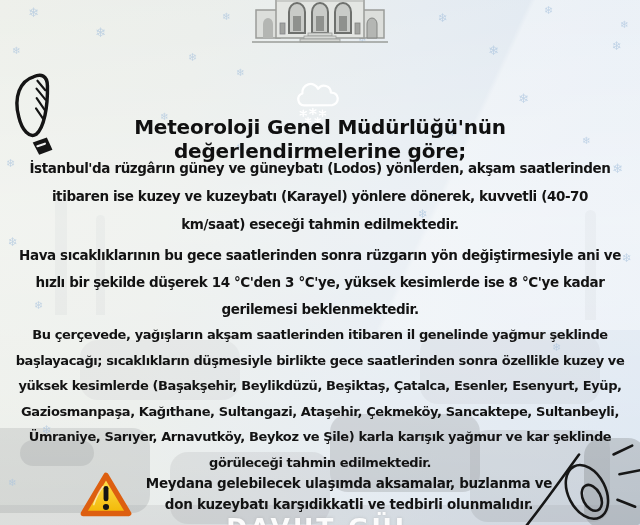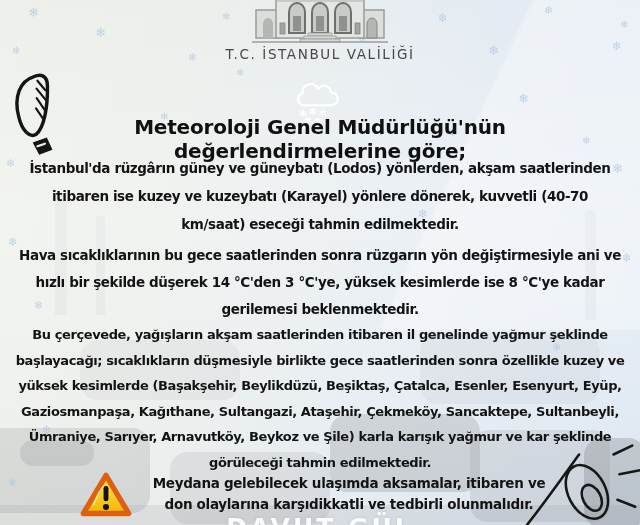--- a/index.html
+++ b/index.html
@@ -104,21 +104,20 @@
       <rect x="66" y="20" width="8" height="15" fill="#8f918e"></rect>
       <rect x="89" y="20" width="8" height="15" fill="#8f918e"></rect>
       <rect x="30" y="27" width="5" height="11" fill="#a2a4a1" stroke="#84868a" stroke-width="0.8"></rect>
       <rect x="105" y="27" width="5" height="11" fill="#a2a4a1" stroke="#848683" stroke-width="0.8"></rect>
       <rect x="58" y="37" width="24" height="3" fill="#d5d7d4" stroke="#9a9c99" stroke-width="0.8"></rect>
       <rect x="54" y="40" width="32" height="3" fill="#d5d7d4" stroke="#9a9c99" stroke-width="0.8"></rect>
       <rect x="50" y="43" width="40" height="3" fill="#d5d7d4" stroke="#9a9c99" stroke-width="0.8"></rect>
       <line x1="2" y1="46" x2="138" y2="46" stroke="#9a9c99" stroke-width="1.5"></line>
     </svg>
 
-    <div class="org-name">T.C. İSTANBUL VALİLİĞİ</div>
 
     <svg class="excl" viewBox="0 0 70 105">
       <path d="M30,6 C14,9 4,27 8,51 C10,67 18,77 26,73 C36,67 43,42 45,18 C46,6 39,3 30,6 Z" fill="none" stroke="#151515" stroke-width="4" stroke-linejoin="round"></path>
       <path d="M34,11 L42,23 M32,20 L41,34 M31,31 L39,46 M29,43 L36,56" stroke="#151515" stroke-width="2.5" stroke-linecap="round"></path>
       <path d="M21,82 l17,-4 l5,15 l-16,4 z" fill="#151515"></path>
       <path d="M26,87 l9,-2" stroke="#f2f2f2" stroke-width="2.5" stroke-linecap="round"></path>
     </svg>
 
     <svg class="cloud" viewBox="0 0 64 52">
       <path d="M15,31 a7,7 0 0 1 -2,-13.6 a9.5,9.5 0 0 1 18,-5.4 a8,8 0 0 1 14.6,4.4 a7,7 0 0 1 1.4,14.2 z" fill="none" stroke="#ffffff" stroke-width="2.6" stroke-linejoin="round"></path>
@@ -143,21 +142,21 @@
           <linearGradient id="gy" x1="0" y1="0" x2="0" y2="1">
             <stop offset="0" stop-color="#ffe354"></stop>
             <stop offset="1" stop-color="#f2b705"></stop>
           </linearGradient>
         </defs>
         <polygon points="32,6 60,53 4,53" fill="url(#gy)" stroke="#dd5f10" stroke-width="6.5" stroke-linejoin="round"></polygon>
         <path d="M17,42 q4,-13 11,-22" stroke="rgba(255,255,255,.55)" stroke-width="2" fill="none" stroke-linecap="round"></path>
         <rect x="29" y="19" width="6" height="19" rx="3" fill="#151515"></rect>
         <circle cx="32" cy="45" r="3.8" fill="#151515"></circle>
       </svg>
-      <div class="warn-text">Meydana gelebilecek ulaşımda aksamalar, itibaren ve don olaylarına karşıdikkatli ve tedbirli olunmalıdır.</div>
+      <div class="warn-text">Meydana gelebilecek ulaşımda aksamalar, buzlanma ve don kuzeybatı karşıdikkatli ve tedbirli olunmalıdır.</div>
     </div>
 
     <svg class="mega" viewBox="0 0 130 95">
       <g fill="none" stroke="#171717" stroke-width="2.6" stroke-linecap="round">
         <path d="M4,92 C28,62 46,36 62,14"></path>
         <ellipse cx="70" cy="52" rx="19" ry="29" transform="rotate(-27 70 52)"></ellipse>
         <ellipse cx="75" cy="58" rx="9" ry="14" transform="rotate(-27 75 58)"></ellipse>
         <path d="M97,14 L116,5"></path>
         <path d="M103,34 L124,30"></path>
         <path d="M101,60 L119,67"></path>

